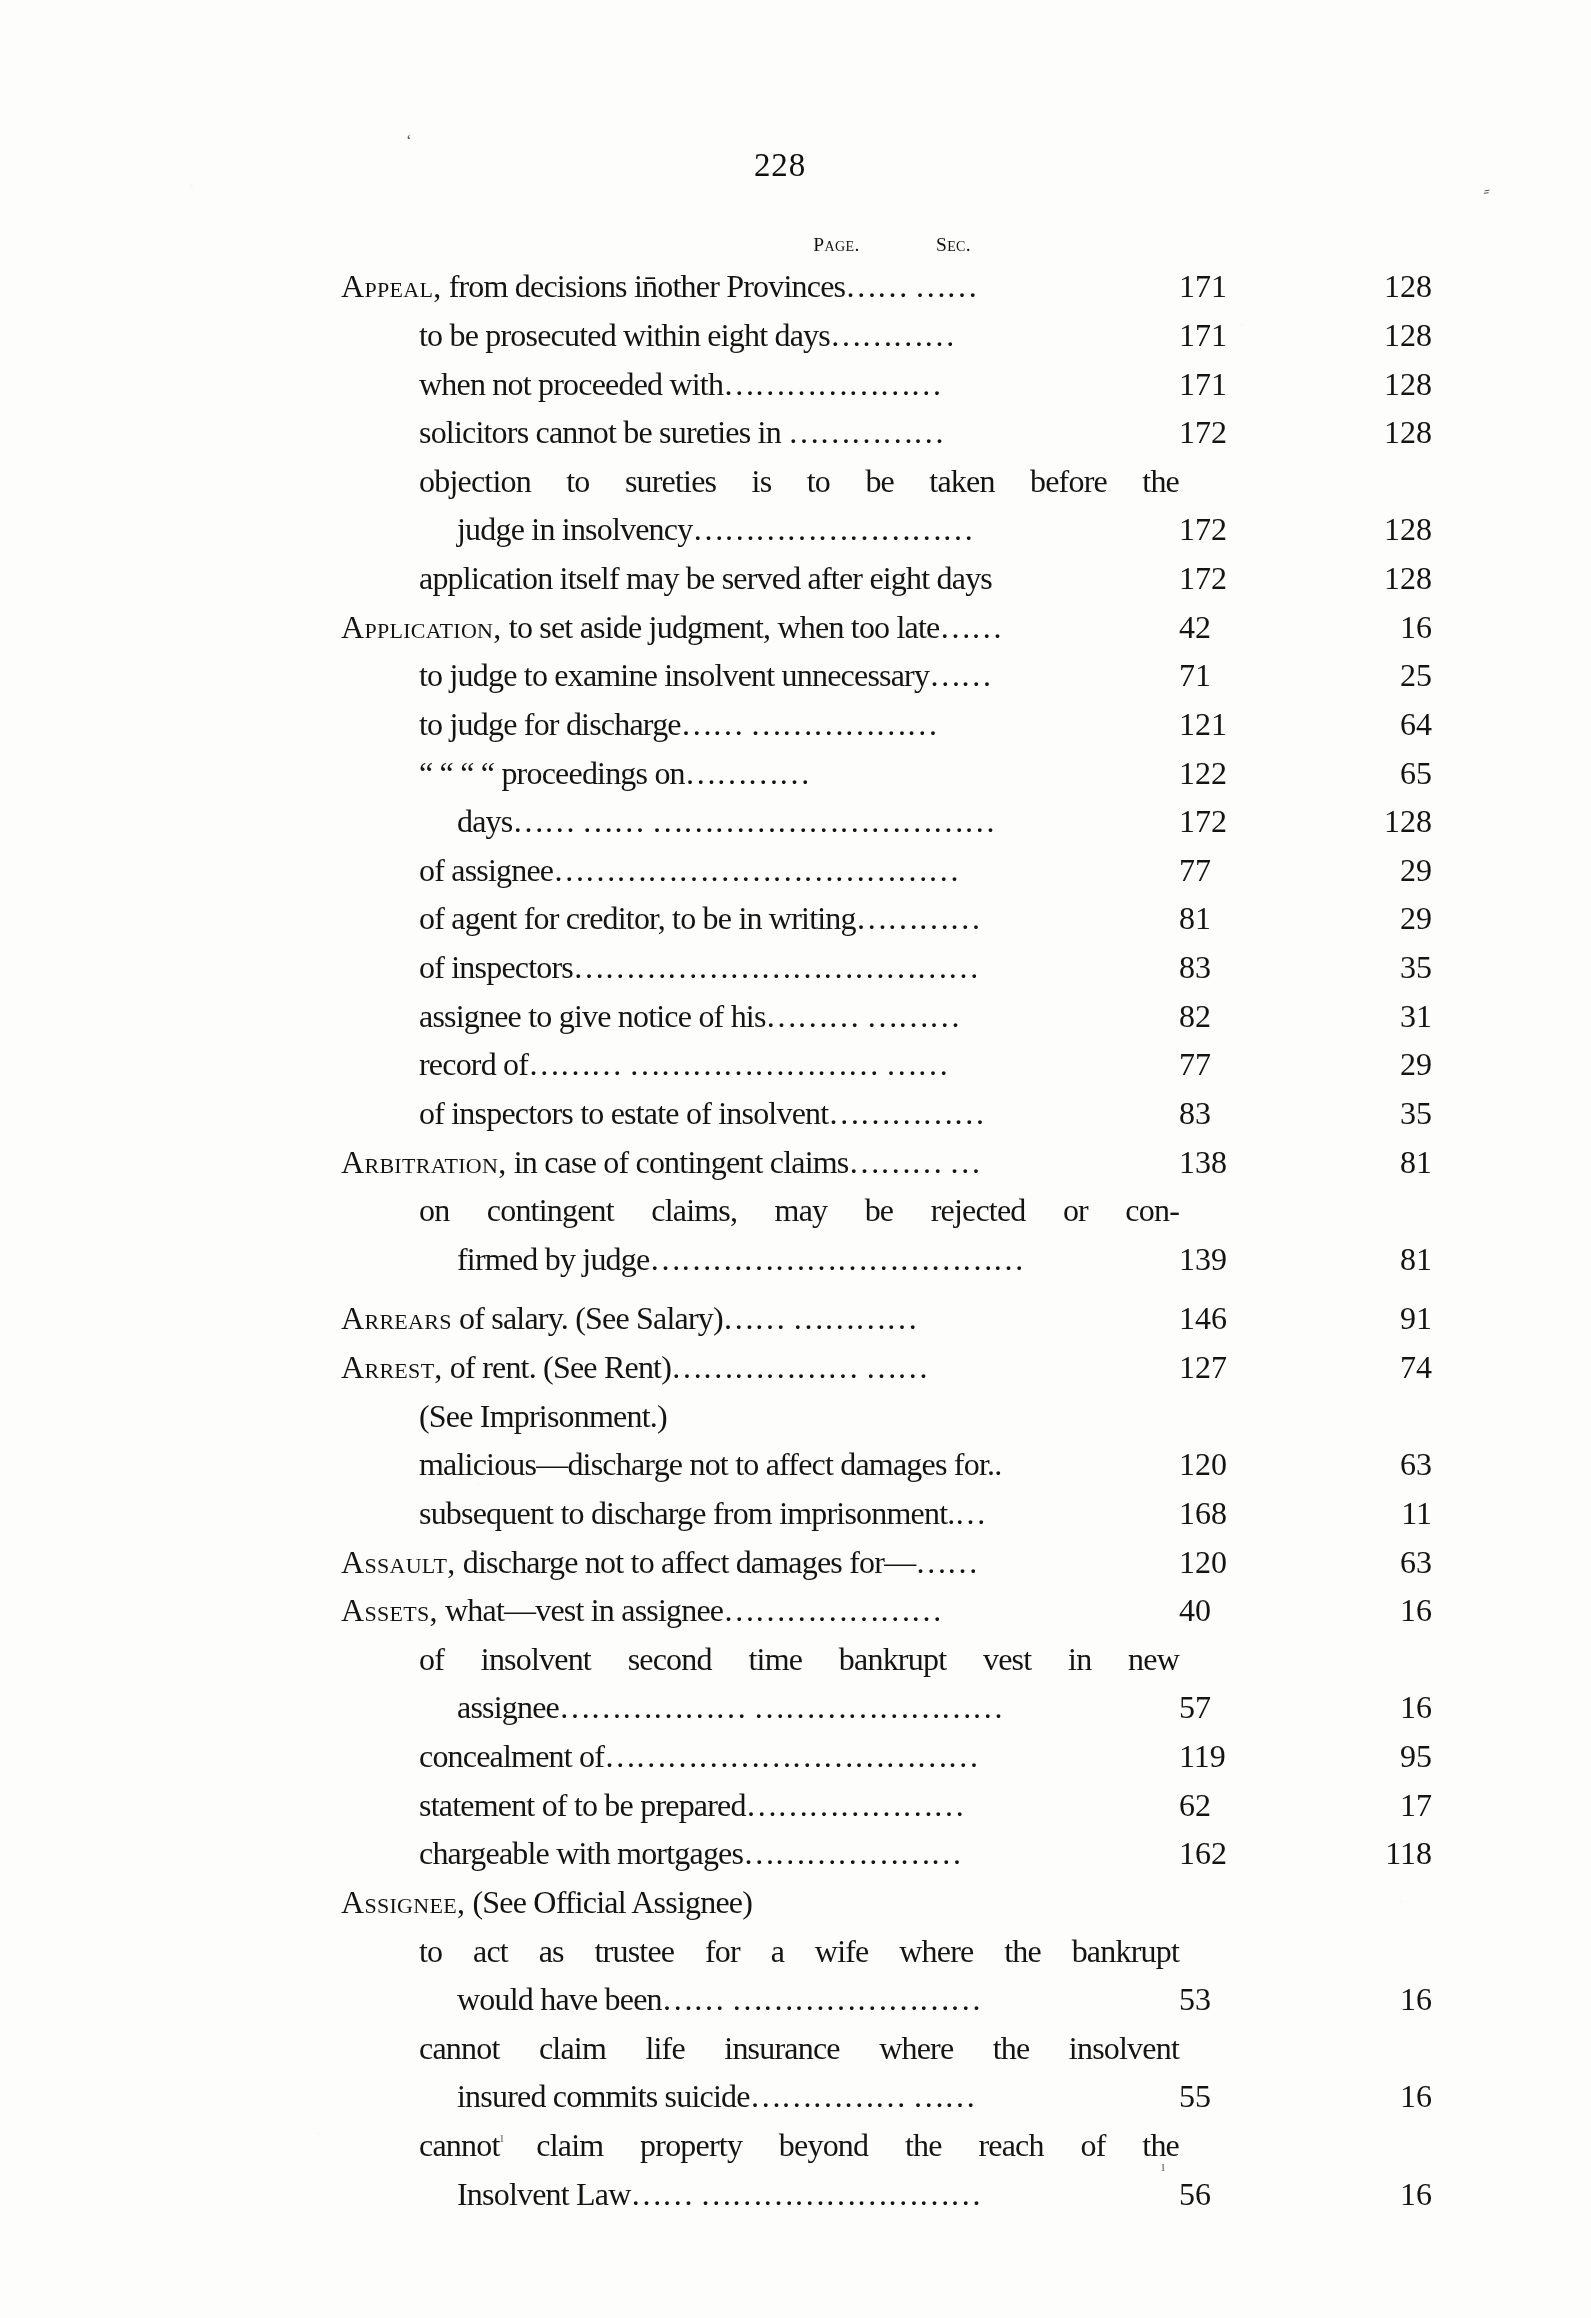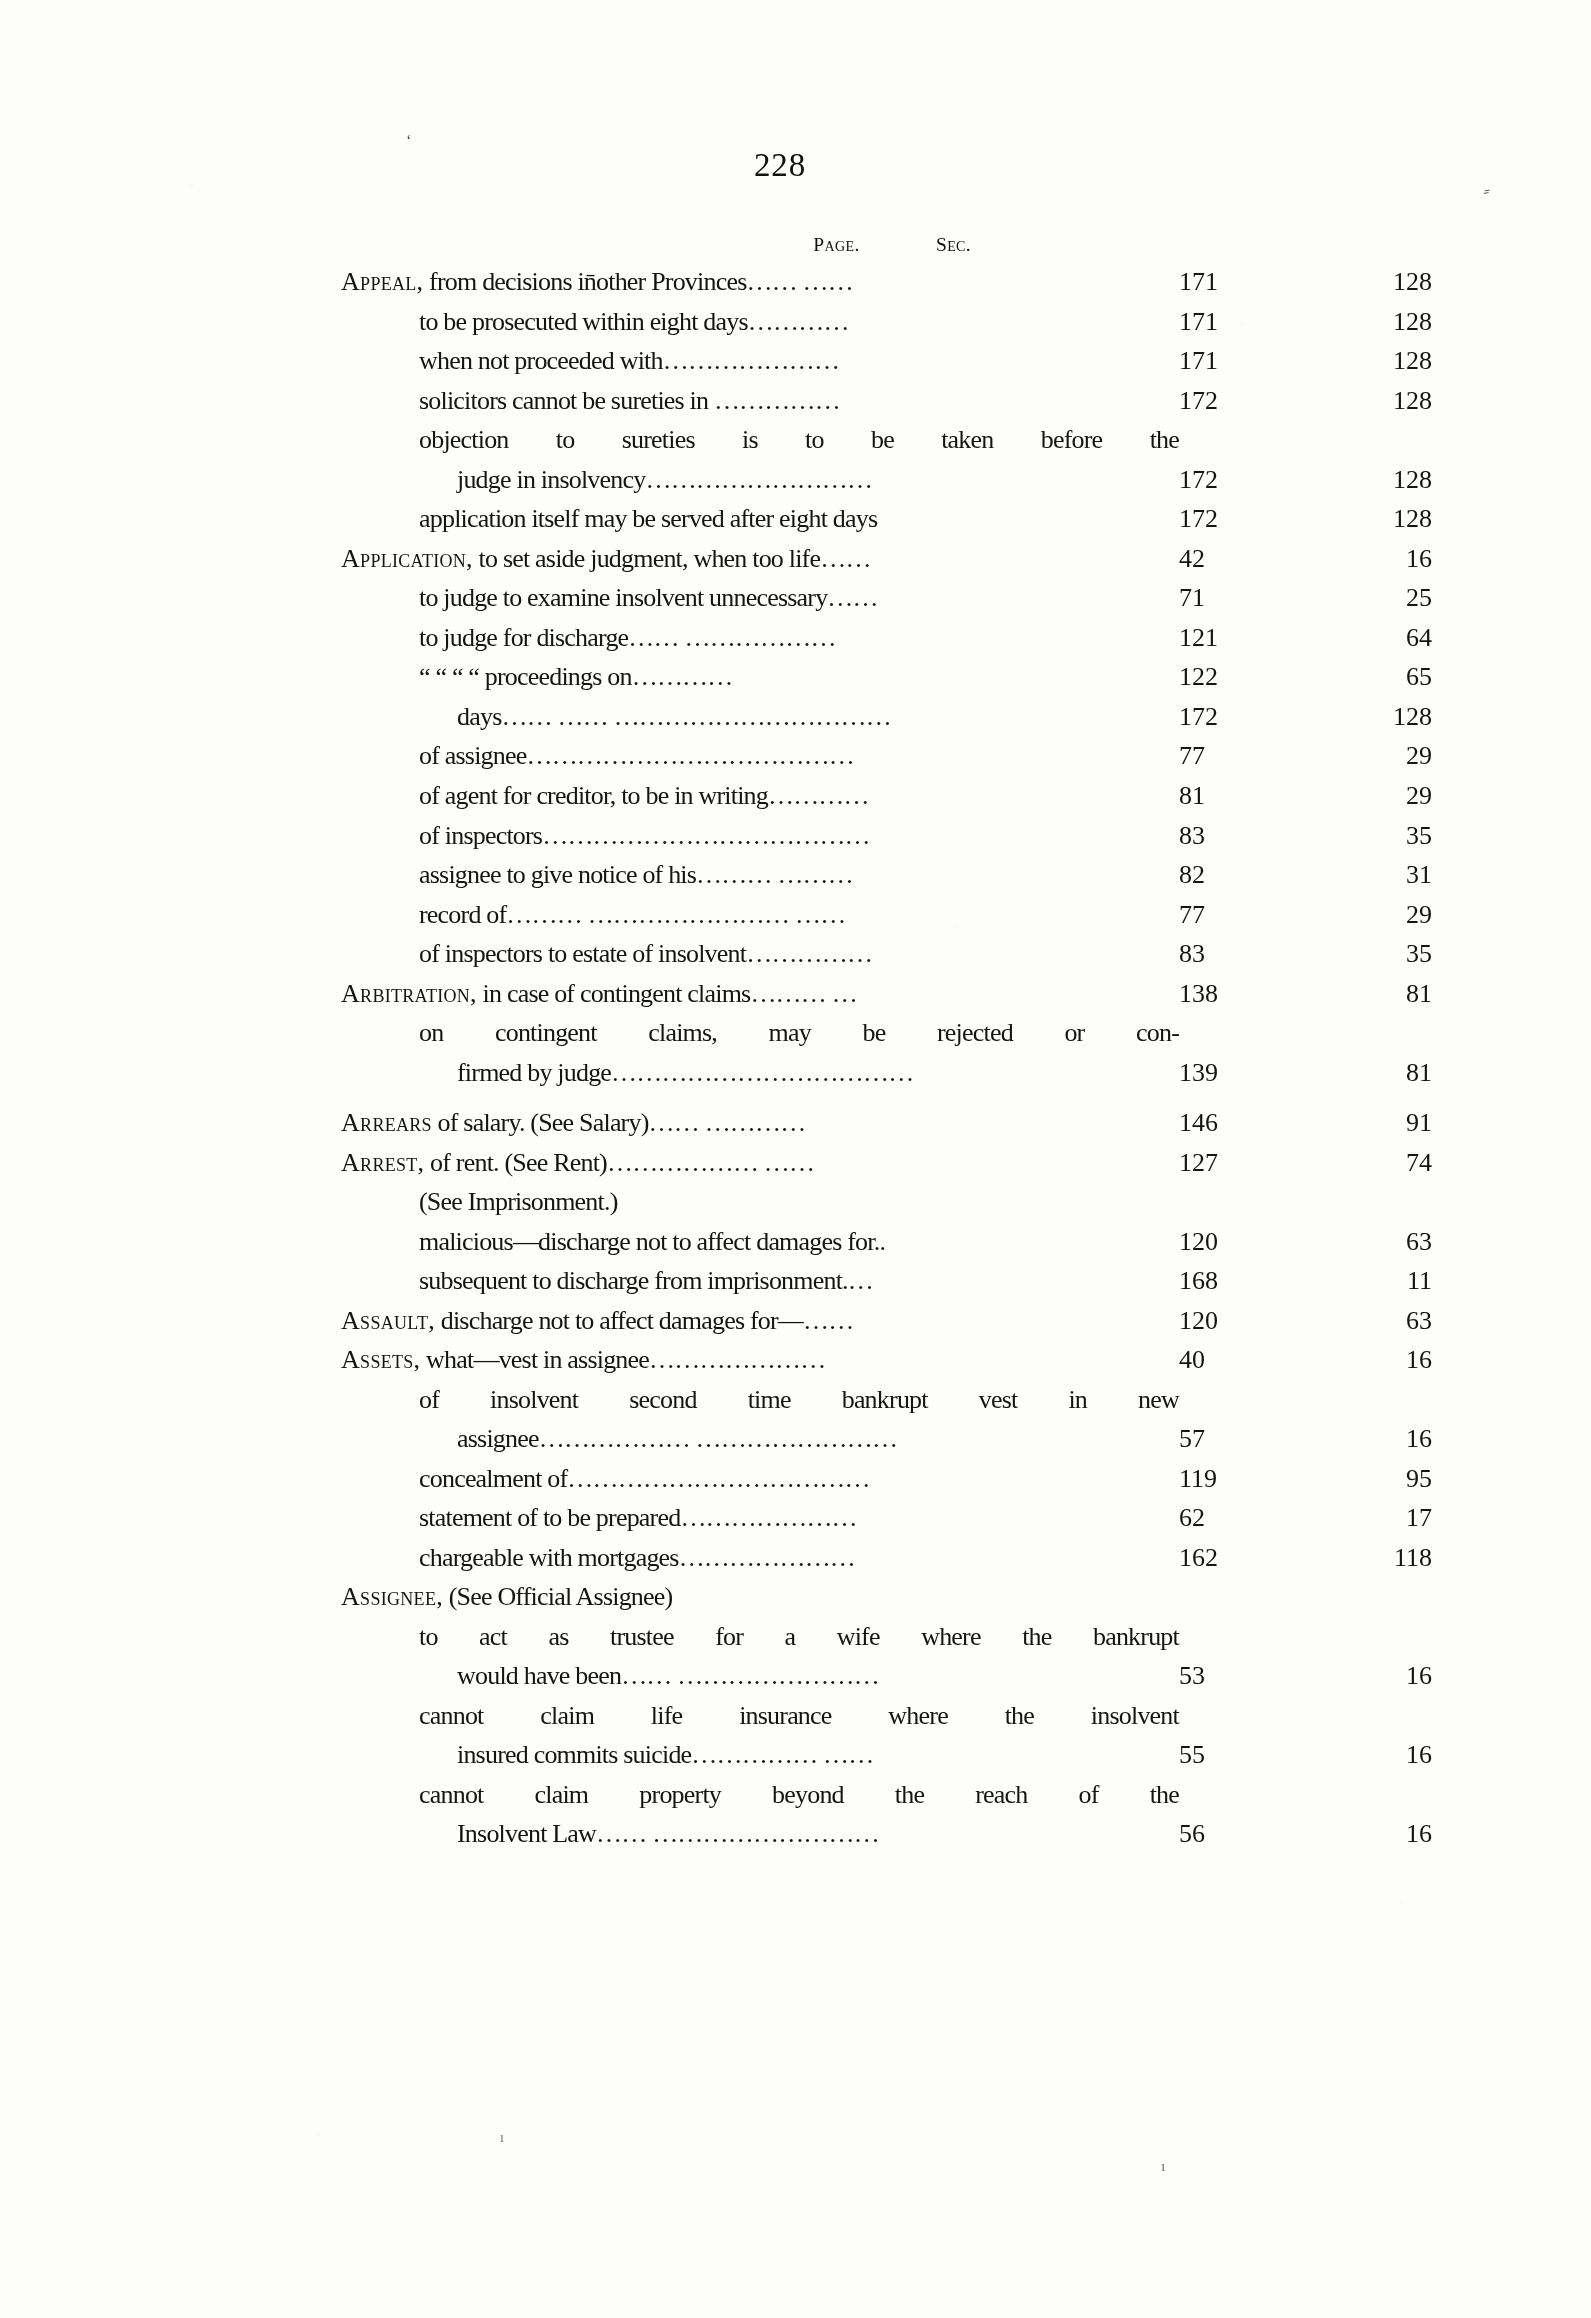--- a/index.html
+++ b/index.html
@@ -64,21 +64,21 @@
     width: 117px;
     text-align: center;
   }
   .col-head .h-sec {
     width: 117px;
     text-align: center;
   }
   .entry {
     display: flex;
     align-items: baseline;
-    font-size: 26px;
+    font-size: 32px;
     line-height: 1.52;
     color: #141414;
   }
   .entry .txt {
     flex: 1 1 auto;
     min-width: 0;
     white-space: nowrap;
   }
   .entry .txt.just {
     white-space: normal;
@@ -180,21 +180,21 @@
           <div class="txt"><span class="leader">judge in insolvency………………………</span></div>
           <div class="pg">172</div>
           <div class="sc">128</div>
         </div>
         <div class="entry ind1">
           <div class="txt"><span class="leader">application itself may be served after eight days</span></div>
           <div class="pg">172</div>
           <div class="sc">128</div>
         </div>
         <div class="entry ind0">
-          <div class="txt"><span class="hw">Application,</span><span class="leader"> to set aside judgment, when too life……</span></div>
+          <div class="txt"><span class="hw">Application,</span><span class="leader"> to set aside judgment, when too late……</span></div>
           <div class="pg">42</div>
           <div class="sc">16</div>
         </div>
         <div class="entry ind1">
           <div class="txt"><span class="leader">to judge to examine insolvent unnecessary……</span></div>
           <div class="pg">71</div>
           <div class="sc">25</div>
         </div>
         <div class="entry ind1">
           <div class="txt"><span class="leader">to judge for discharge…… ………………</span></div>

